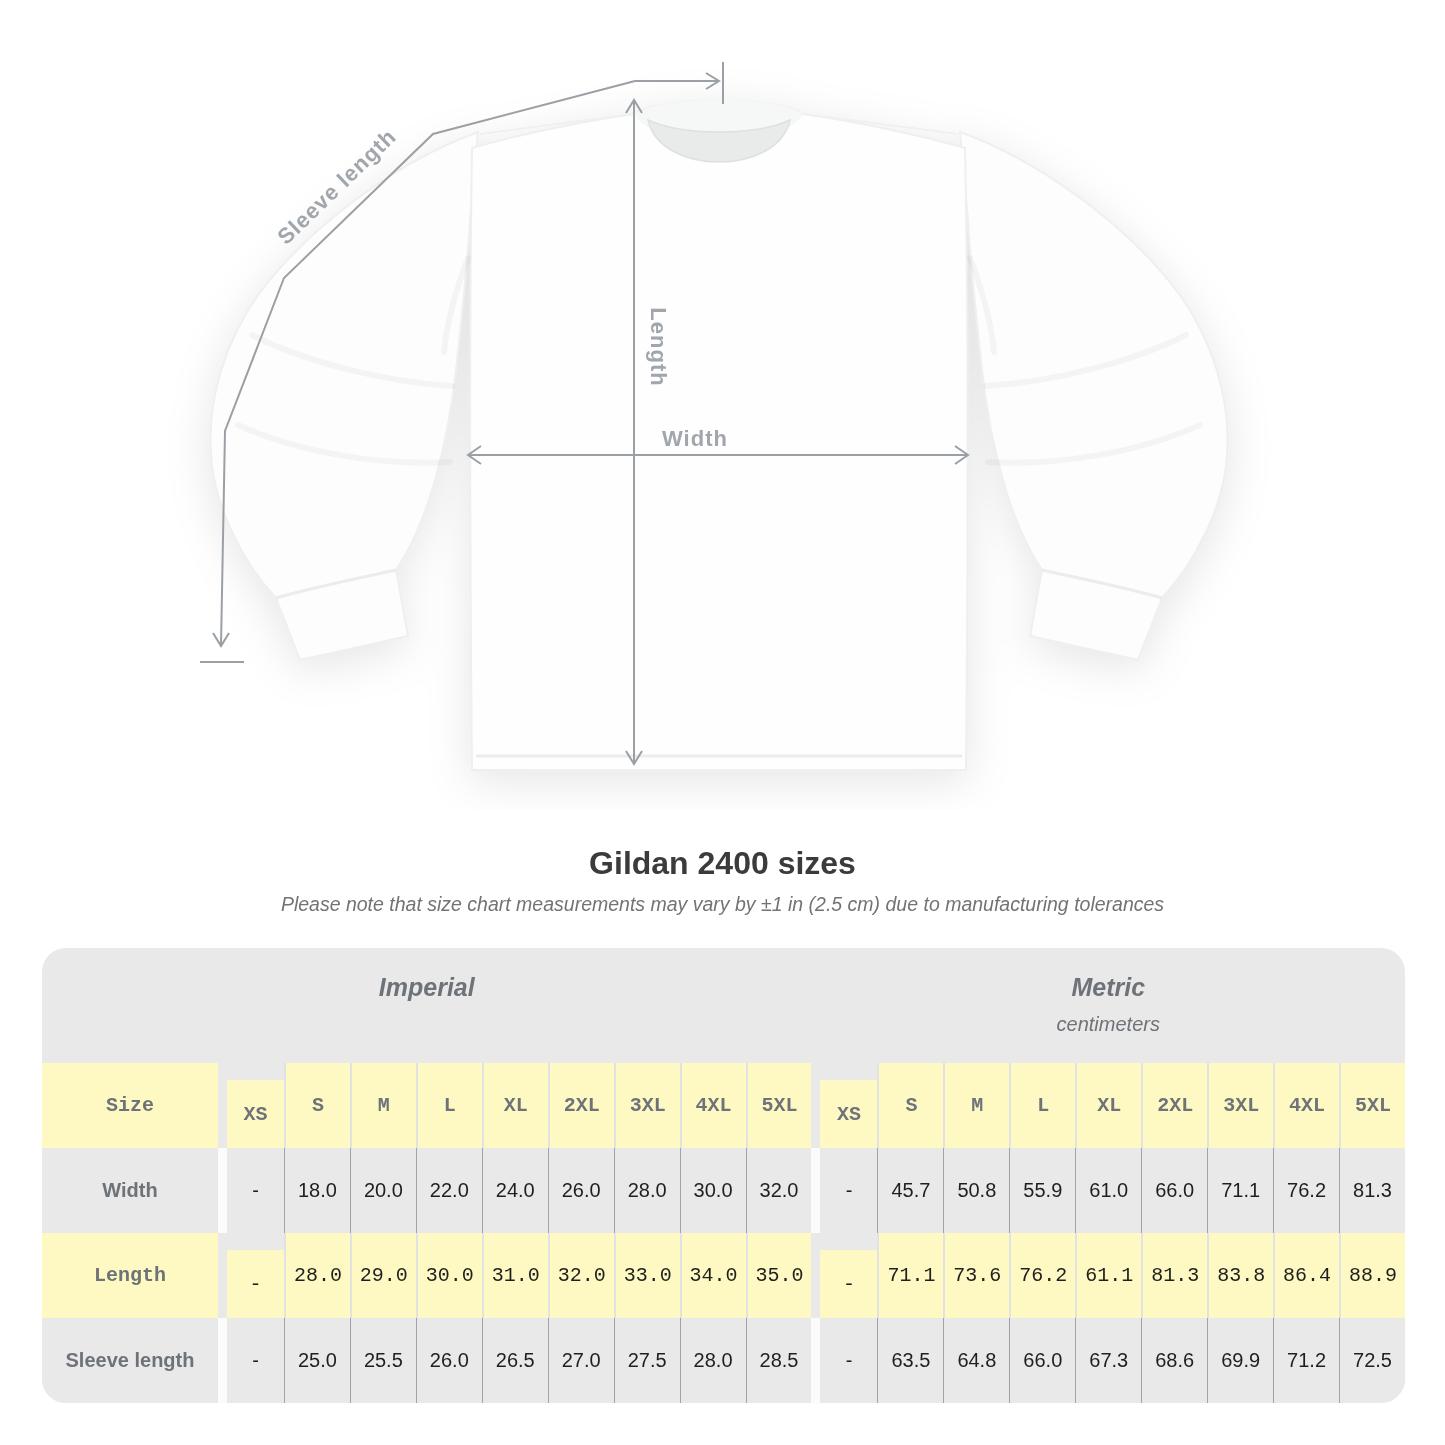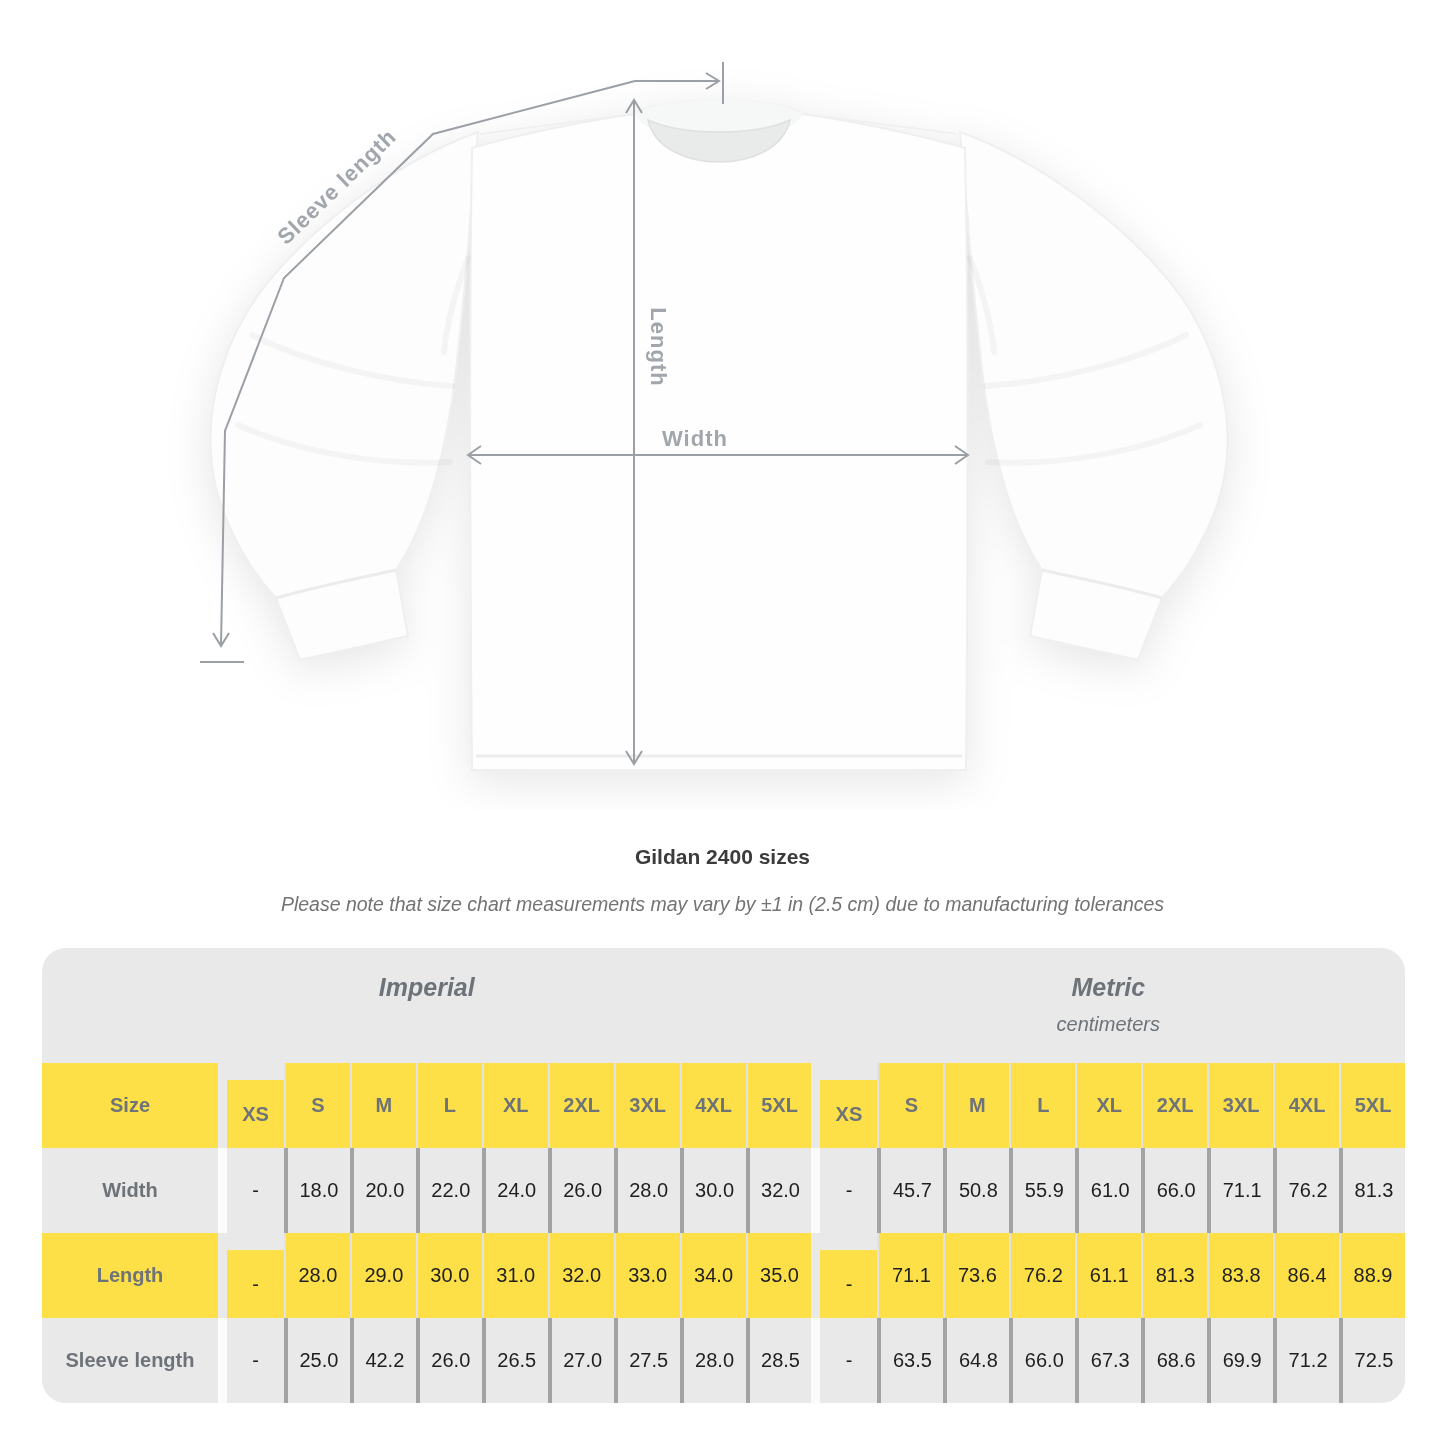--- a/index.html
+++ b/index.html
@@ -7,38 +7,38 @@
   body { font-family:"Liberation Sans", sans-serif; }
   .page { position:relative; width:1445px; height:1445px; background:#fff; overflow:hidden; }
 
   
   .shirt-area { position:absolute; left:0; top:0; width:1445px; height:810px; }
   .shirt-area svg { display:block; }
   .measure-label { font-family:"Liberation Sans", sans-serif; font-weight:bold; font-size:22px; fill:#a0a6ac; letter-spacing:1px; }
 
   
   .page-title { position:absolute; left:0; top:845px; width:100%; text-align:center;
-                font-size:21px; font-weight:bold; color:#3b3b3b; }
+                font-size:32px; font-weight:bold; color:#3b3b3b; }
   .tolerance-note { position:absolute; left:0; top:893px; width:100%; text-align:center;
                     font-size:19.5px; font-style:italic; color:#737373; }
 
   
   .size-table { position:absolute; left:42px; top:948px; width:1363px; height:455px;
                 background:#e9e9e9; border-radius:24px; overflow:hidden; }
   .group-row { display:grid; grid-template-columns:176px repeat(18,1fr); height:115px; }
   .group { text-align:center; padding-top:25px; color:#6d7378; font-style:italic; }
   .group-imperial { grid-column:1 / span 10; }
   .group-metric  { grid-column:11 / span 9; }
   .g-title { font-size:25px; font-weight:bold; margin-bottom:11px;text-align:center; }
   .g-sub { font-size:20px; }
 
   .grid { display:grid; grid-template-columns:176px repeat(18,1fr); grid-auto-rows:85px; }
   .cell { display:flex; align-items:center; justify-content:center; font-size:20px; }
-  .cell.w { background:#fde047; border-left:2px solid #e2e2e2; }
-  .cell.g { background:#e9e9e9; border-left:4px solid #a3a3a3; }
+  .cell.w { background:#fef9c3; border-left:2px solid #e2e2e2;font-family:Liberation Mono, monospace; }
+  .cell.g { background:#e9e9e9; border-left:1px solid #a3a3a3; }
   .cell.first { border-left:none; }
   .cell.strong.w { border-left:9px solid #e9e9e9;margin-top:17px; }
   .cell.strong.g { border-left:9px solid #fbfbfb; }
   .cell.head, .cell.rowlabel { font-weight:bold; color:#6d7378; }
   .cell.num { color:#1f1f1f; }
 </style>
 </head>
 <body>
 
 <div class="page">
@@ -173,21 +173,21 @@
         <div class="cell w num">73.6</div>
         <div class="cell w num">76.2</div>
         <div class="cell w num">61.1</div>
         <div class="cell w num">81.3</div>
         <div class="cell w num">83.8</div>
         <div class="cell w num">86.4</div>
         <div class="cell w num">88.9</div>
         <div class="cell g rowlabel first">Sleeve length</div>
         <div class="cell g num strong">-</div>
         <div class="cell g num">25.0</div>
-        <div class="cell g num">42.2</div>
+        <div class="cell g num">25.5</div>
         <div class="cell g num">26.0</div>
         <div class="cell g num">26.5</div>
         <div class="cell g num">27.0</div>
         <div class="cell g num">27.5</div>
         <div class="cell g num">28.0</div>
         <div class="cell g num">28.5</div>
         <div class="cell g num strong">-</div>
         <div class="cell g num">63.5</div>
         <div class="cell g num">64.8</div>
         <div class="cell g num">66.0</div>

